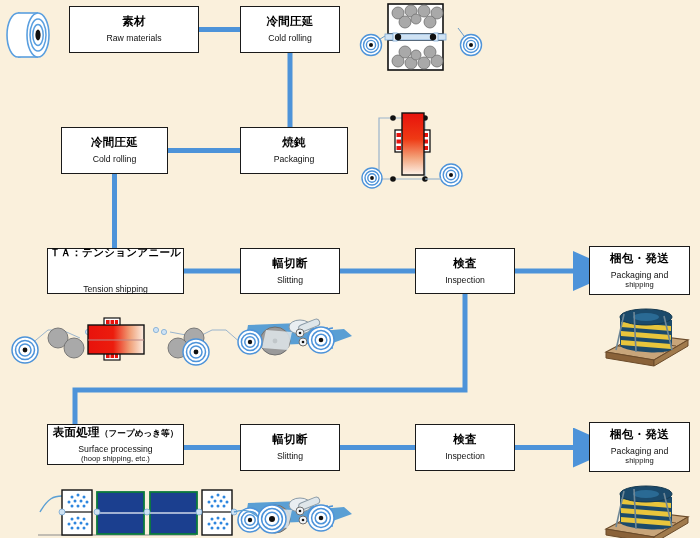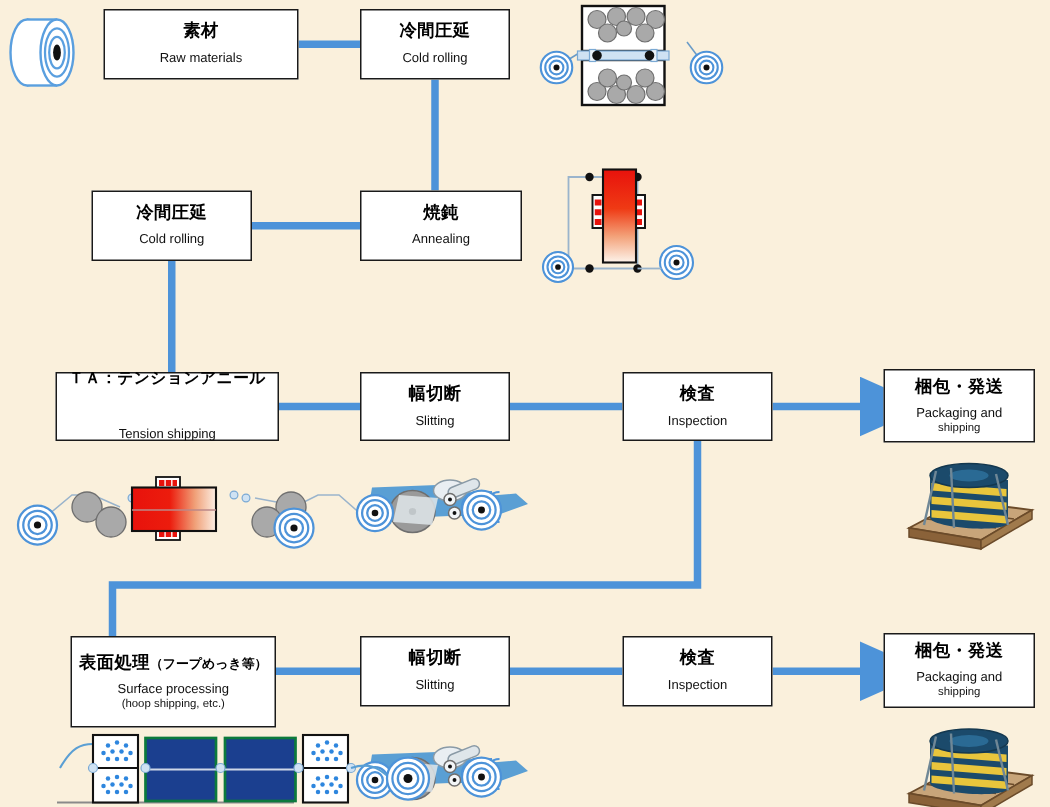--- a/index.html
+++ b/index.html
@@ -411,24 +411,24 @@
     <div class="en">Cold rolling</div>
   </div>
 
   <div class="proc-box" style="left:61px;top:127px;width:107px;height:47px;">
     <div class="jp">冷間圧延</div>
     <div class="en">Cold rolling</div>
   </div>
 
   <div class="proc-box" style="left:240px;top:127px;width:108px;height:47px;">
     <div class="jp">焼鈍</div>
-    <div class="en">Annealing</div>
-  </div>
-
-  <div class="proc-box" style="left:37px;top:248px;width:149px;height:46px;gap:20px;">
+    <div class="en">Packaging</div>
+  </div>
+
+  <div class="proc-box" style="left:47px;top:248px;width:137px;height:46px;gap:20px;">
     <div class="jp" style="font-size:10.5px;">ＴＡ：テンションアニール</div>
     <div class="en">Tension shipping</div>
   </div>
 
   <div class="proc-box" style="left:240px;top:248px;width:100px;height:46px;">
     <div class="jp">幅切断</div>
     <div class="en">Slitting</div>
   </div>
 
   <div class="proc-box" style="left:415px;top:248px;width:100px;height:46px;">
@@ -437,21 +437,21 @@
   </div>
 
   <div class="proc-box" style="left:589px;top:246px;width:101px;height:49px;">
     <div class="jp">梱包・発送</div>
     <div class="en">
       <span>Packaging and</span>
       <span class="sub">shipping</span>
     </div>
   </div>
 
-  <div class="proc-box" style="left:47px;top:424px;width:137px;height:61px;">
+  <div class="proc-box" style="left:47px;top:424px;width:137px;height:41px;">
     <div class="jp">
       <span>表面処理</span><small>（フープめっき等）</small>
     </div>
     <div class="en">
       <span>Surface processing</span>
       <span class="sub">(hoop shipping, etc.)</span>
     </div>
   </div>
 
   <div class="proc-box" style="left:240px;top:424px;width:100px;height:47px;">

